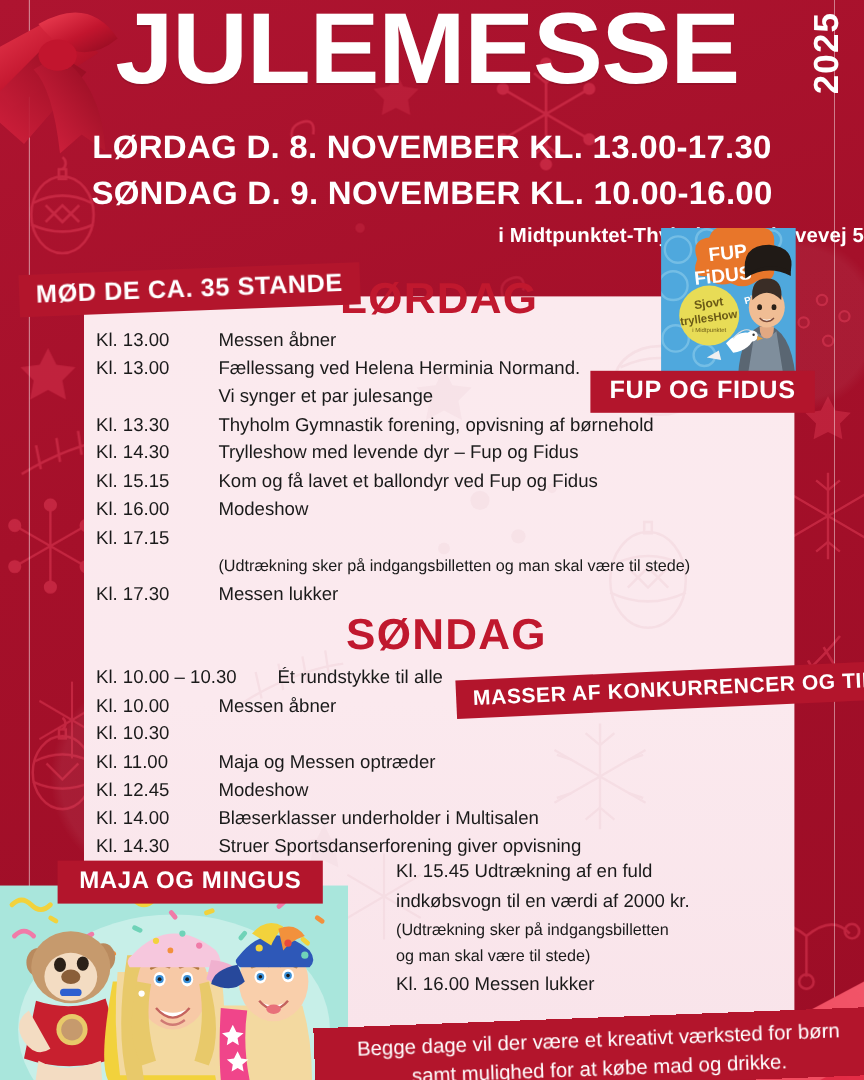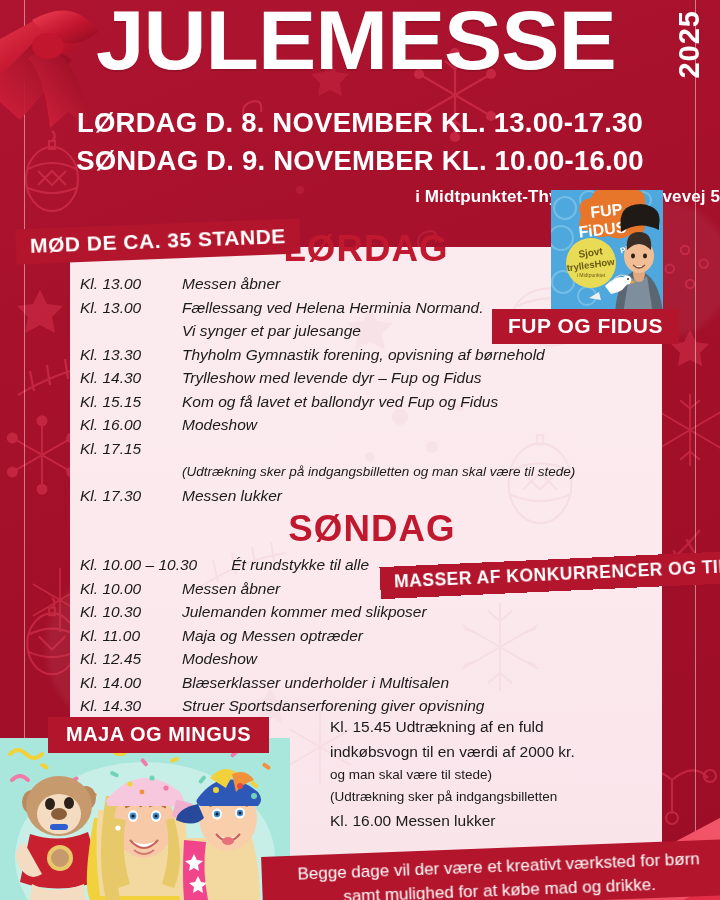--- a/index.html
+++ b/index.html
@@ -79,21 +79,21 @@
     font-family:"Liberation Sans Narrow","Liberation Sans",sans-serif;
     transform:scaleX(1.02);z-index:5;
   }
   .sect-h.sat{left:285px;top:228px;}
   .sect-h.sun{left:290px;top:508px;}
 
   
   .sched{position:absolute;z-index:5;color:#1a1a1a;}
   .sched.sat{left:80px;top:272px;width:560px;}
   .sched.sun{left:80px;top:553px;width:430px;}
-  .row{display:flex;align-items:flex-start;font-size:15.5px;line-height:23.5px;font-style:italic;}
+  .row{display:flex;align-items:flex-start;font-size:15.5px;line-height:23.5px;}
   .row .t{width:74px;flex:0 0 74px;}
   .row .t.wide{width:auto;flex:0 0 auto;padding-right:6px;}
   .row .d{flex:1;margin-left:28px;}
   .row.sub .d{font-size:13.5px;}
   .row.cont{font-size:15.5px;}
   .row.cont .t{visibility:hidden;}
 
   
   .sun-right{position:absolute;left:330px;top:714px;width:310px;z-index:5;color:#1a1a1a;
              font-size:15.5px;line-height:25px;}
@@ -333,21 +333,20 @@
     <div class="row">
       <span class="t wide">Kl. 10.00 – 10.30</span>
       <span class="d">Ét rundstykke til alle</span>
     </div>
     <div class="row">
       <span class="t">Kl. 10.00</span>
       <span class="d">Messen åbner</span>
     </div>
     <div class="row">
       <span class="t">Kl. 10.30</span>
-      <span class="d">Julemanden kommer med slikposer</span>
     </div>
     <div class="row">
       <span class="t">Kl. 11.00</span>
       <span class="d">Maja og Messen optræder</span>
     </div>
     <div class="row">
       <span class="t">Kl. 12.45</span>
       <span class="d">Modeshow</span>
     </div>
     <div class="row">
@@ -356,22 +355,22 @@
     </div>
     <div class="row">
       <span class="t">Kl. 14.30</span>
       <span class="d">Struer Sportsdanserforening giver opvisning</span>
     </div>
   </div>
 
   <div class="sun-right">
     <div>Kl. 15.45   Udtrækning af en fuld</div>
     <div>indkøbsvogn til en værdi af 2000 kr.</div>
+    <div class="small">(Udtrækning sker på indgangsbilletten</div>
     <div class="small">og man skal være til stede)</div>
-    <div class="small">(Udtrækning sker på indgangsbilletten</div>
     <div>Kl. 16.00   Messen lukker</div>
   </div>
 
   <div class="lbl lbl-stande">MØD DE CA. 35 STANDE</div>
   <div class="lbl lbl-fup">FUP OG FIDUS</div>
   <div class="lbl lbl-konk">MASSER AF KONKURRENCER OG TILBUD</div>
   <div class="lbl lbl-maja">MAJA OG MINGUS</div>
 
   <div class="fup">
     <svg viewBox="0 0 112 130" xmlns="http://www.w3.org/2000/svg">

